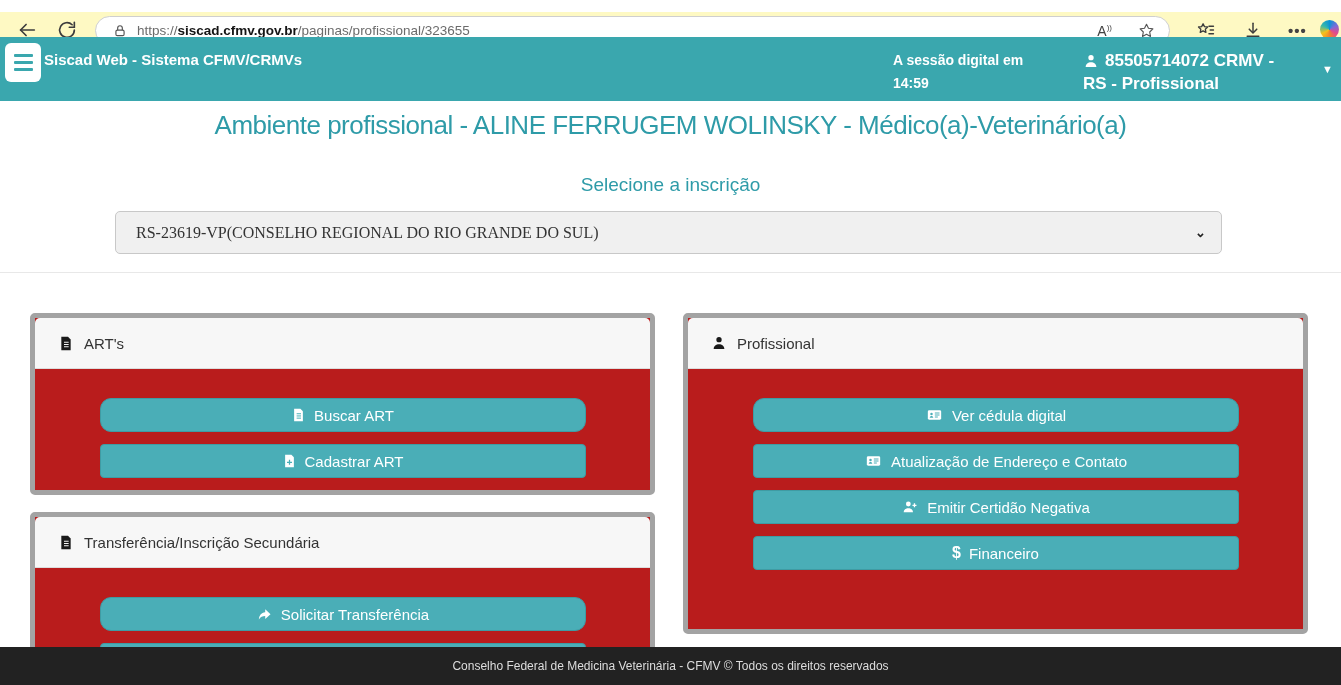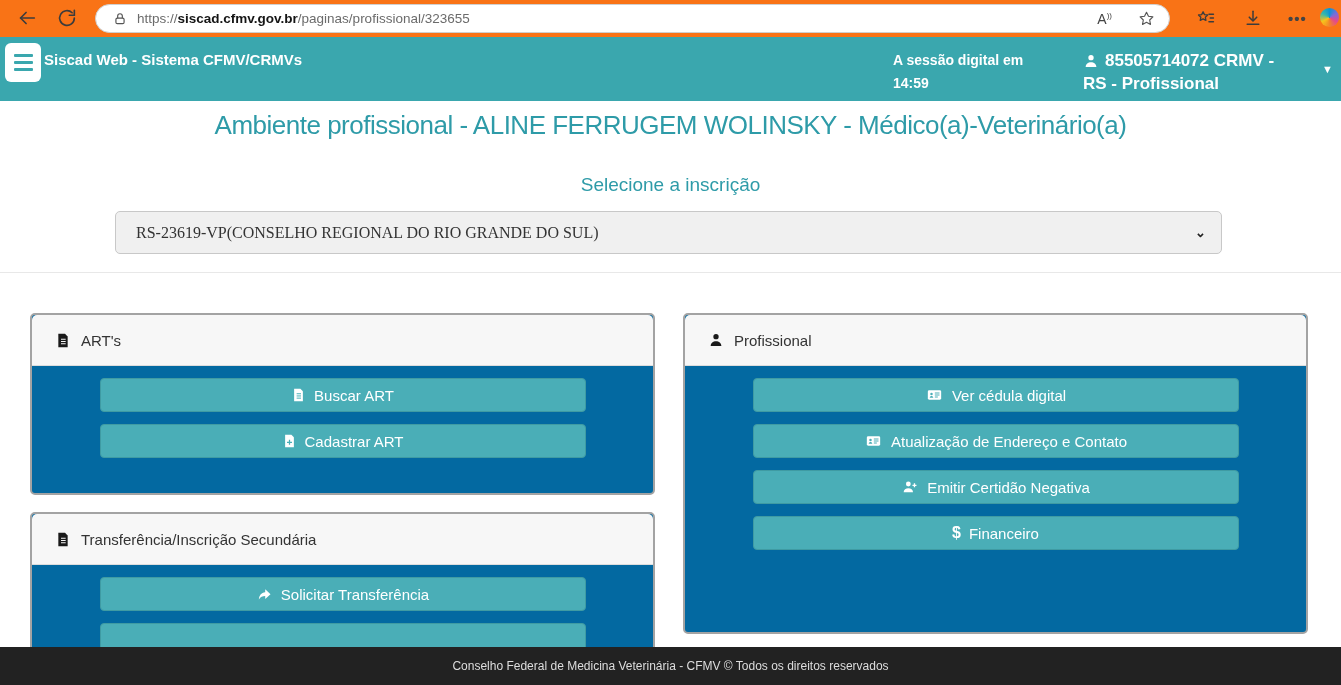--- a/index.html
+++ b/index.html
@@ -2,21 +2,21 @@
 <html><head>
 <meta charset="utf-8">
 <style>
   * { margin:0; padding:0; box-sizing:border-box; }
   html,body { width:1341px; height:685px; overflow:hidden; background:#fff;
     font-family:"Liberation Sans", sans-serif; }
   body { position:relative; }
   svg { display:block; }
 
   
-  .chrome { position:absolute; left:0; top:0; width:1341px; height:37px; background:#f97316; }
+  .chrome { position:absolute; left:0; top:12px; width:1341px; height:37px; background:#fef9c3; }
   .nav-ico { position:absolute; top:7px; width:22px; height:22px; color:#3c3c3c; cursor:pointer; }
   .addr { position:absolute; left:95px; top:4px; width:1075px; height:29px;
     border:1px solid #cfcfcf; border-radius:15px; background:#fff; display:flex; align-items:center; }
   .addr .lock { margin-left:17px; color:#555; }
   .addr .url { margin-left:10px; font-size:13.5px; color:#6b6b6b; white-space:nowrap; }
   .addr .url b { color:#151515; font-weight:700; }
   .addr-right { position:absolute; right:14px; top:0; height:27px; display:flex; align-items:center; gap:26px; }
   .read-aloud { font-size:14px; color:#444; font-weight:500; }
   .read-aloud sup { font-size:8px; }
   .chrome-right { position:absolute; top:8px; display:flex; align-items:center; }
@@ -40,29 +40,29 @@
   .page-title { position:absolute; top:110px; left:0; width:100%; text-align:center;
     font-size:26px; letter-spacing:-0.5px; color:#2e9ba8; font-weight:400; }
   .select-label { position:absolute; top:174px; left:0; width:100%; text-align:center;
     font-size:19px; color:#2e9ba8; font-weight:400; }
   .reg-select { position:absolute; left:115px; top:211px; width:1107px; height:43px;
     background:#f0f0f0; border:1px solid #c8c8c8; border-radius:5px; display:flex; align-items:center;
     font-size:16px; color:#333; padding-left:20px; cursor:pointer;font-family:Liberation Serif, serif; }
   .reg-select .chev { position:absolute; right:15px; font-size:13px; font-weight:700; color:#222; }
   .divider { position:absolute; left:0; top:272px; width:1341px; border-top:1px solid #e8e8e8; }
 
-  .panel { position:absolute; background:#0369a1; border:2px solid #a3a3a3; border-radius:5px; }
+  .panel { position:absolute; background:#b91c1c; border:5px solid #a3a3a3; border-radius:5px; }
   .panel-head { height:51px; background:#f7f7f7; border-bottom:1px solid #ddd; border-radius:5px 5px 0 0;
     display:flex; align-items:center; padding-left:23px; gap:10px; font-size:15px; color:#333; }
   .panel-head .hicon { color:#1a1a1a; }
 
   .tbtn { display:flex; align-items:center; justify-content:center; gap:8px; margin:12px auto 0 auto;
     width:486px; height:34px; background:#4aaeb7; border:1px solid #3f9ba3; border-radius:4px;
     color:#fff; font-size:15px; font-family:"Liberation Sans",sans-serif; cursor:pointer; }
-  .tbtn:first-of-type { margin-top:12px; }
+  .tbtn:first-of-type { margin-top:29px;border-radius:11px; }
   .dollar { font-weight:700; font-size:16px; line-height:1; }
 
   #panel-arts  { left:30px; top:313px; width:625px; height:182px; }
   #panel-transfer { left:30px; top:512px; width:625px; height:200px; }
   #panel-prof  { left:683px; top:313px; width:625px; height:321px; }
 
   
   .footer { position:absolute; left:0; top:647px; width:1341px; height:38px; background:#222;
     color:#ddd; display:flex; align-items:center; justify-content:center; font-size:12px; z-index:5; }
 </style>

